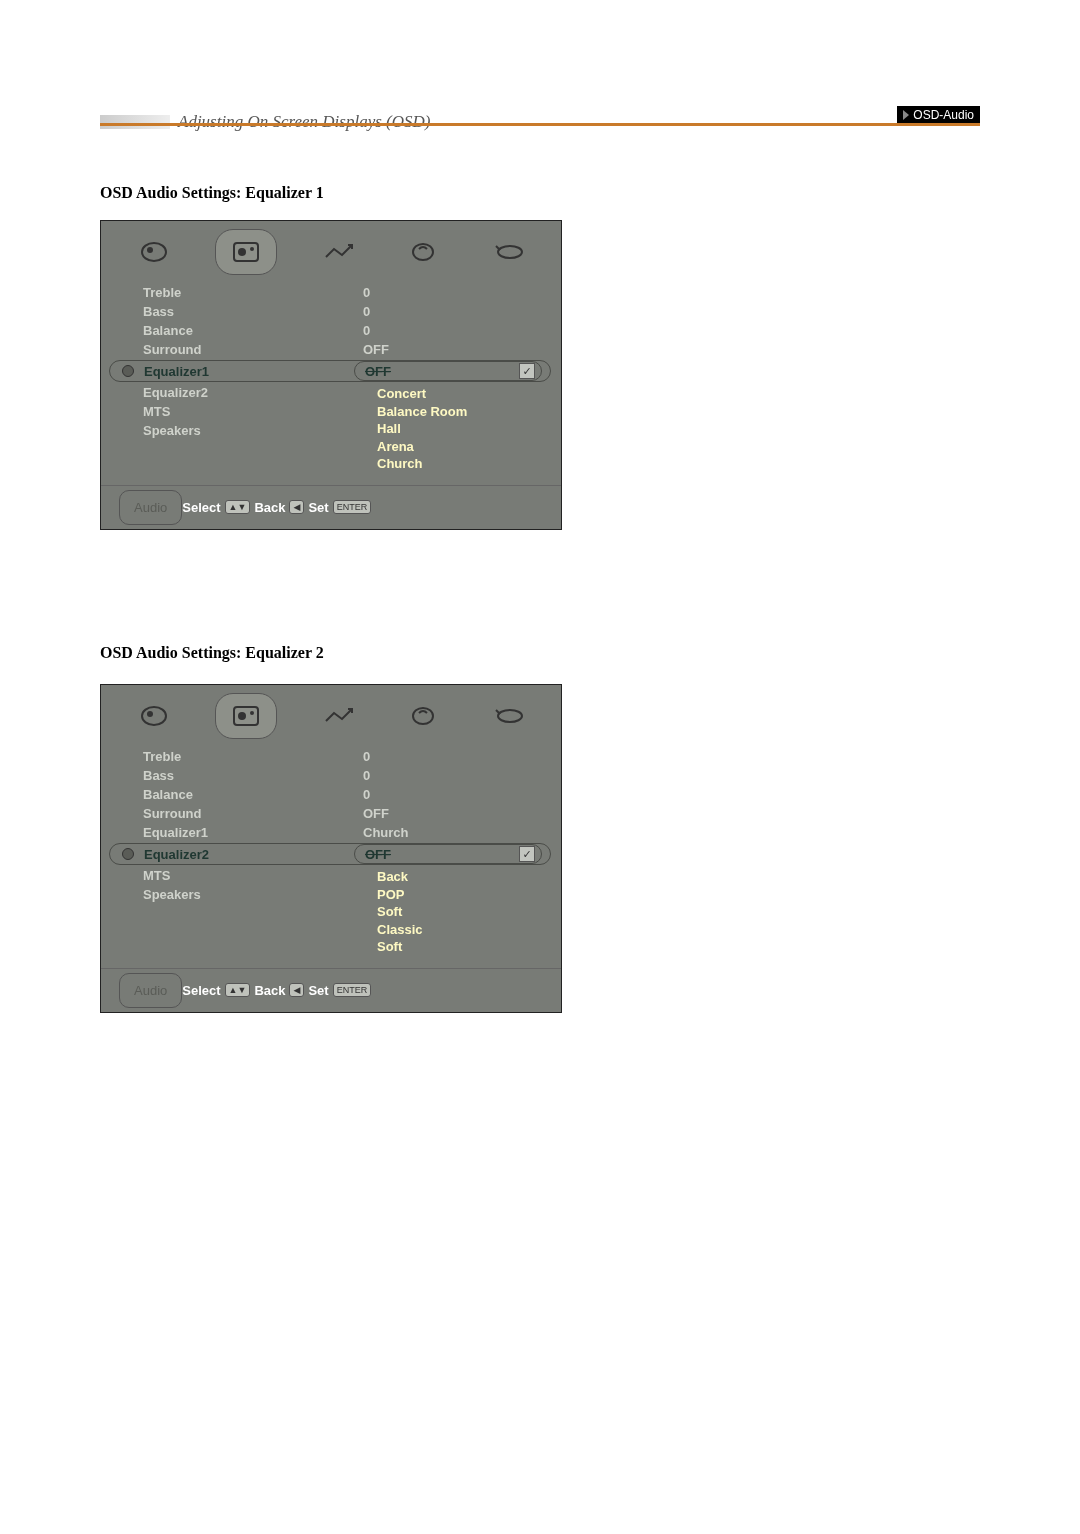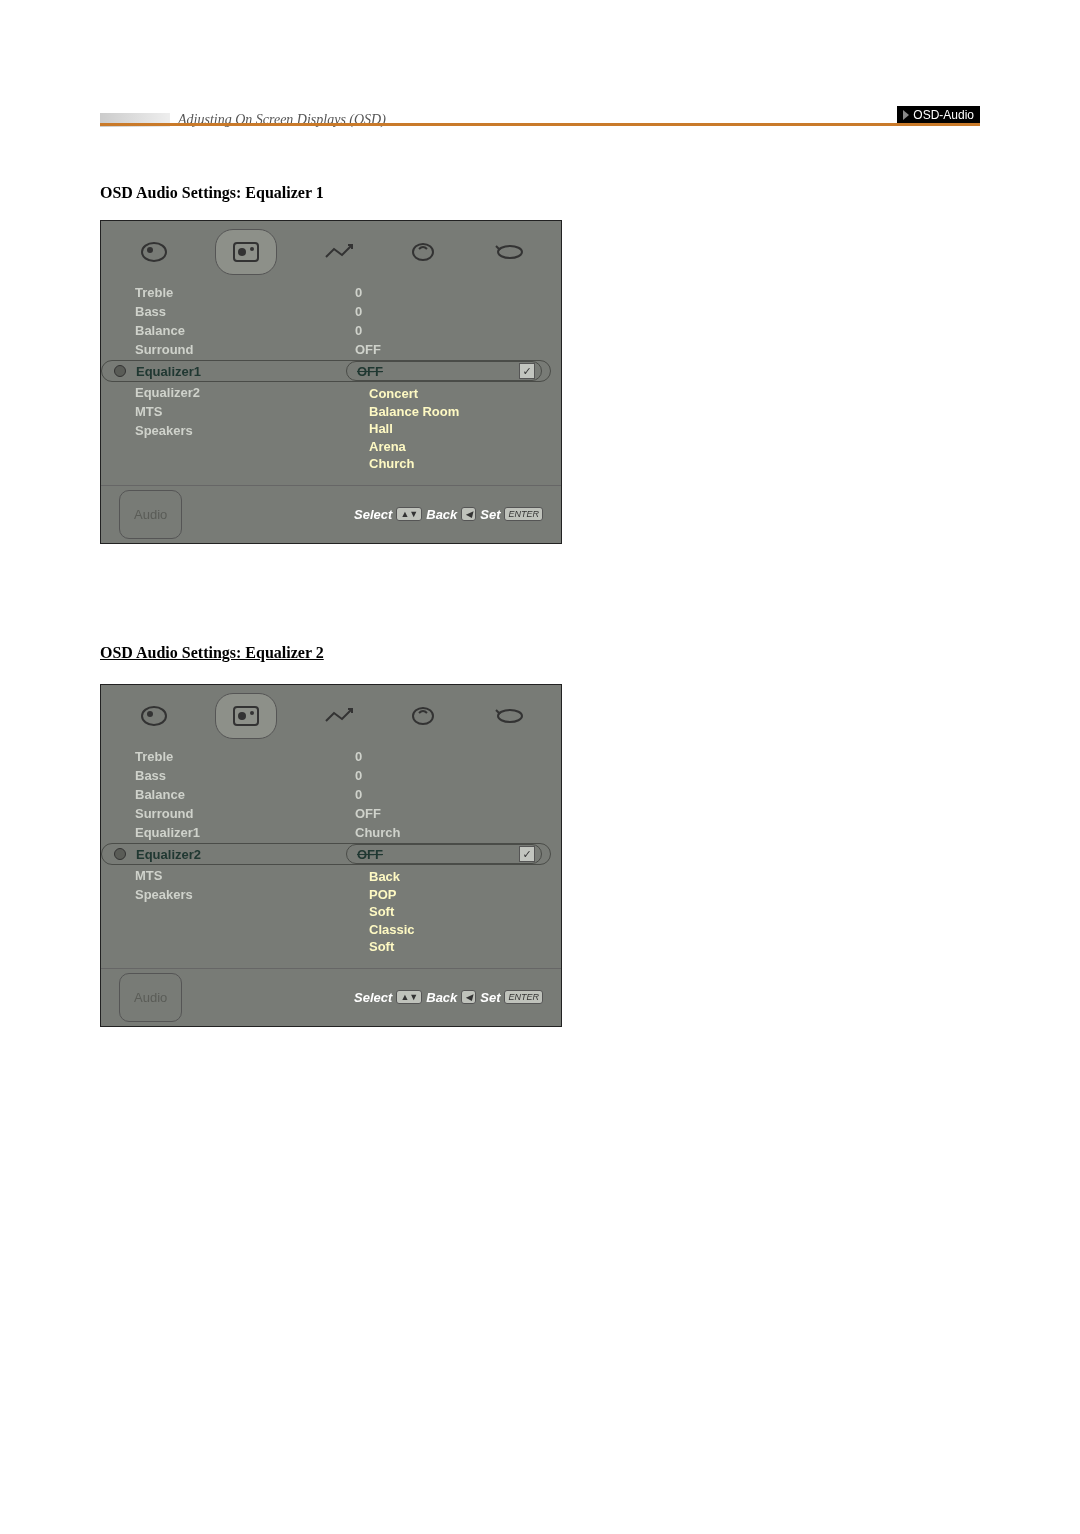--- a/index.html
+++ b/index.html
@@ -25,21 +25,21 @@
     align-items: center;
   }
   .header-gradient {
     width: 70px;
     height: 14px;
     background: linear-gradient(to right, #ccc, #eee);
     margin-right: 8px;
   }
   .header-title {
     font-style: italic;
-    font-size: 14px;
+    font-size: 17px;
     color: #555;
     white-space: nowrap;
   }
   .header-rule {
     flex: 1;
     height: 1px;
     background: #555;
     margin-left: 6px;
     margin-top: 6px;
   }
@@ -80,21 +80,20 @@
     font-size: 16px;
     color: #000;
   }
   .section2-title {
     position: absolute;
     top: 644px;
     left: 100px;
     font-weight: bold;
     font-size: 16px;
     color: #000;
-    text-decoration: underline;
   }
 
   .osd {
     width: 460px;
     background: #787b76;
     border: 1px solid #222;
     font-family: Arial, sans-serif;
     color: #cfd2cb;
     position: absolute;
     left: 100px;
@@ -119,21 +118,21 @@
   }
   .tab-icon.active {
     background: #8d9089;
     border: 1px solid #555;
     border-radius: 18px;
     padding: 2px 6px;
   }
   .tab-icon svg { width: 36px; height: 30px; }
 
   .osd-body {
-    padding: 4px 18px 6px 8px;
+    padding: 4px 18px 6px 16px;
     position: relative;
   }
   .menu-row {
     display: flex;
     align-items: center;
     font-size: 13px;
     font-weight: bold;
     padding: 2px 0;
   }
   .menu-row .lbl { width: 220px; padding-left: 26px; }
@@ -201,34 +200,33 @@
     padding: 4px 18px;
     display: flex;
     align-items: center;
     font-size: 13px;
   }
   .osd-footer .cat {
     color: #5a5c57;
     font-family: Arial, sans-serif;
     border: 1px solid #555;
     border-radius: 10px;
-    padding: 16px 14px;
+    padding: 9px 14px;
     background: #787b76;
   }
   .osd-footer .hints {
     flex: 1;
     text-align: right;
     color: #fff;
     font-weight: bold;
     font-family: Arial, sans-serif;
     display: flex;
-    justify-content: flex-end;
+    justify-content: flex-start;
     align-items: center;
     gap: 4px;
-    font-style: italic;
   }
   .hint-box {
     border: 1px solid #555;
     background: #bfc2bb;
     color: #333;
     font-size: 9px;
     padding: 1px 3px;
     border-radius: 3px;
     font-weight: normal;
   }

